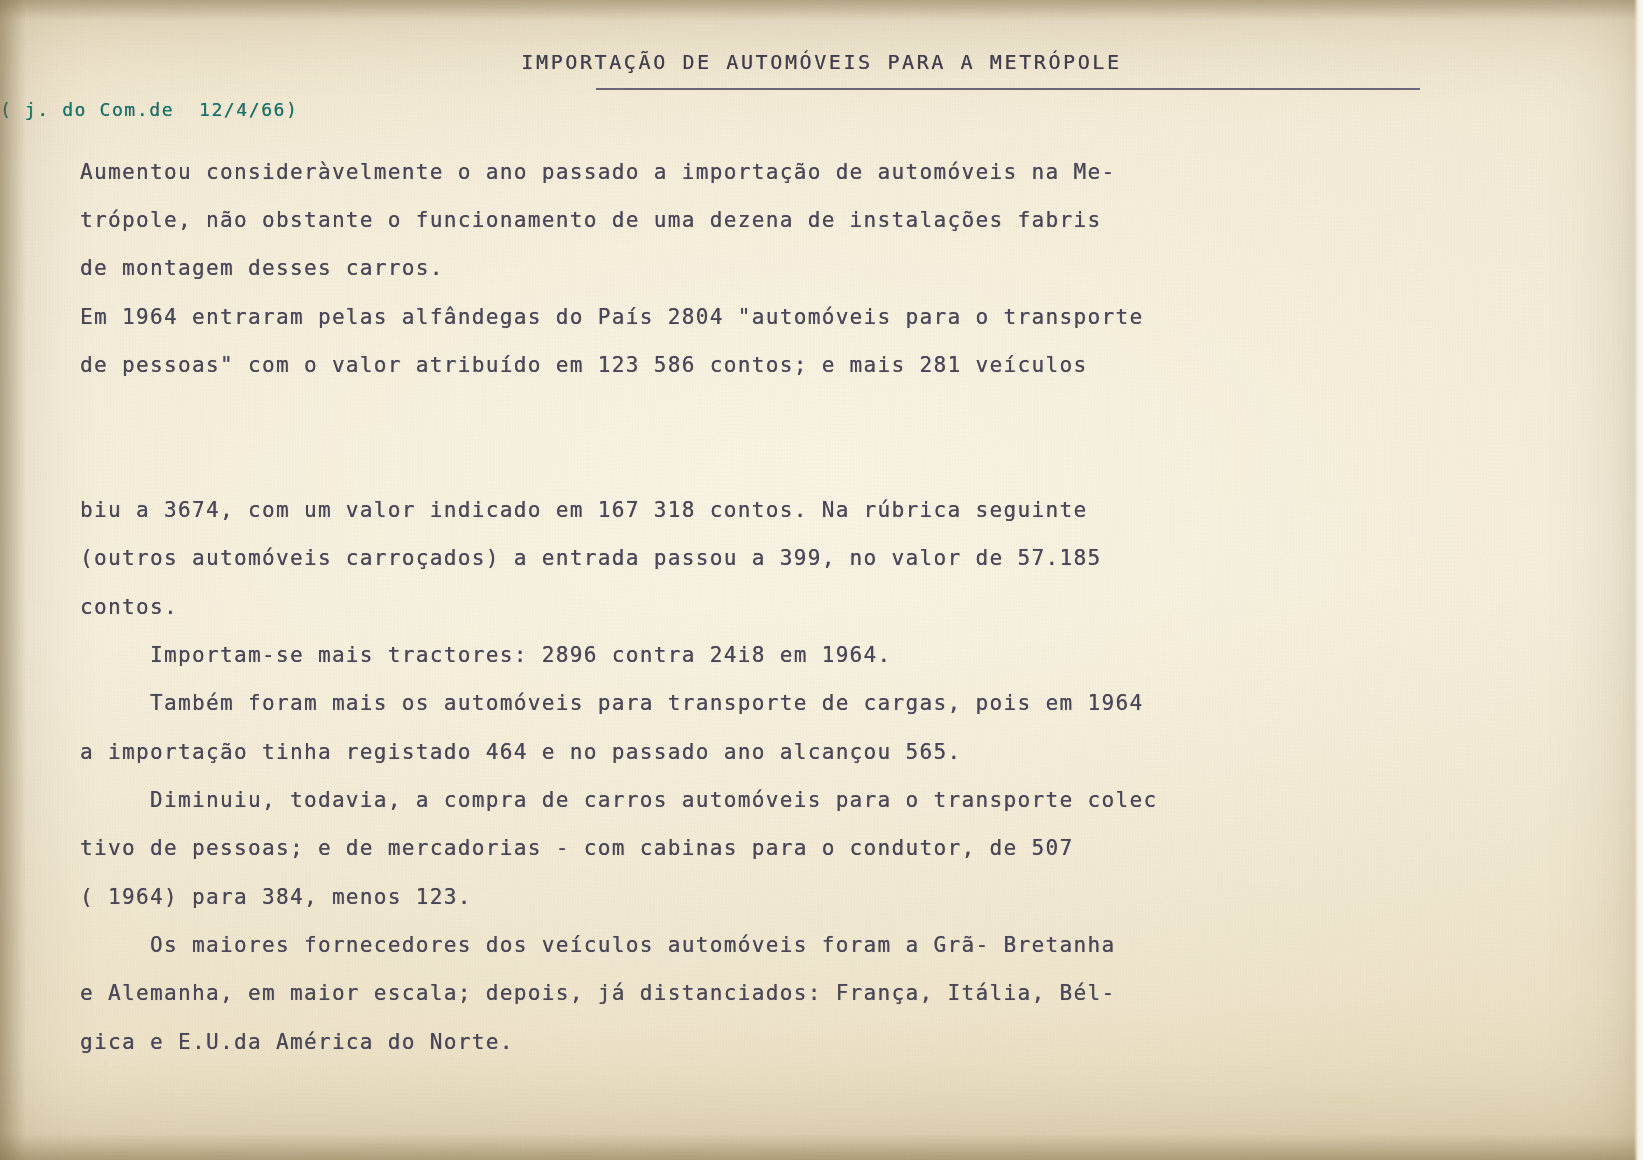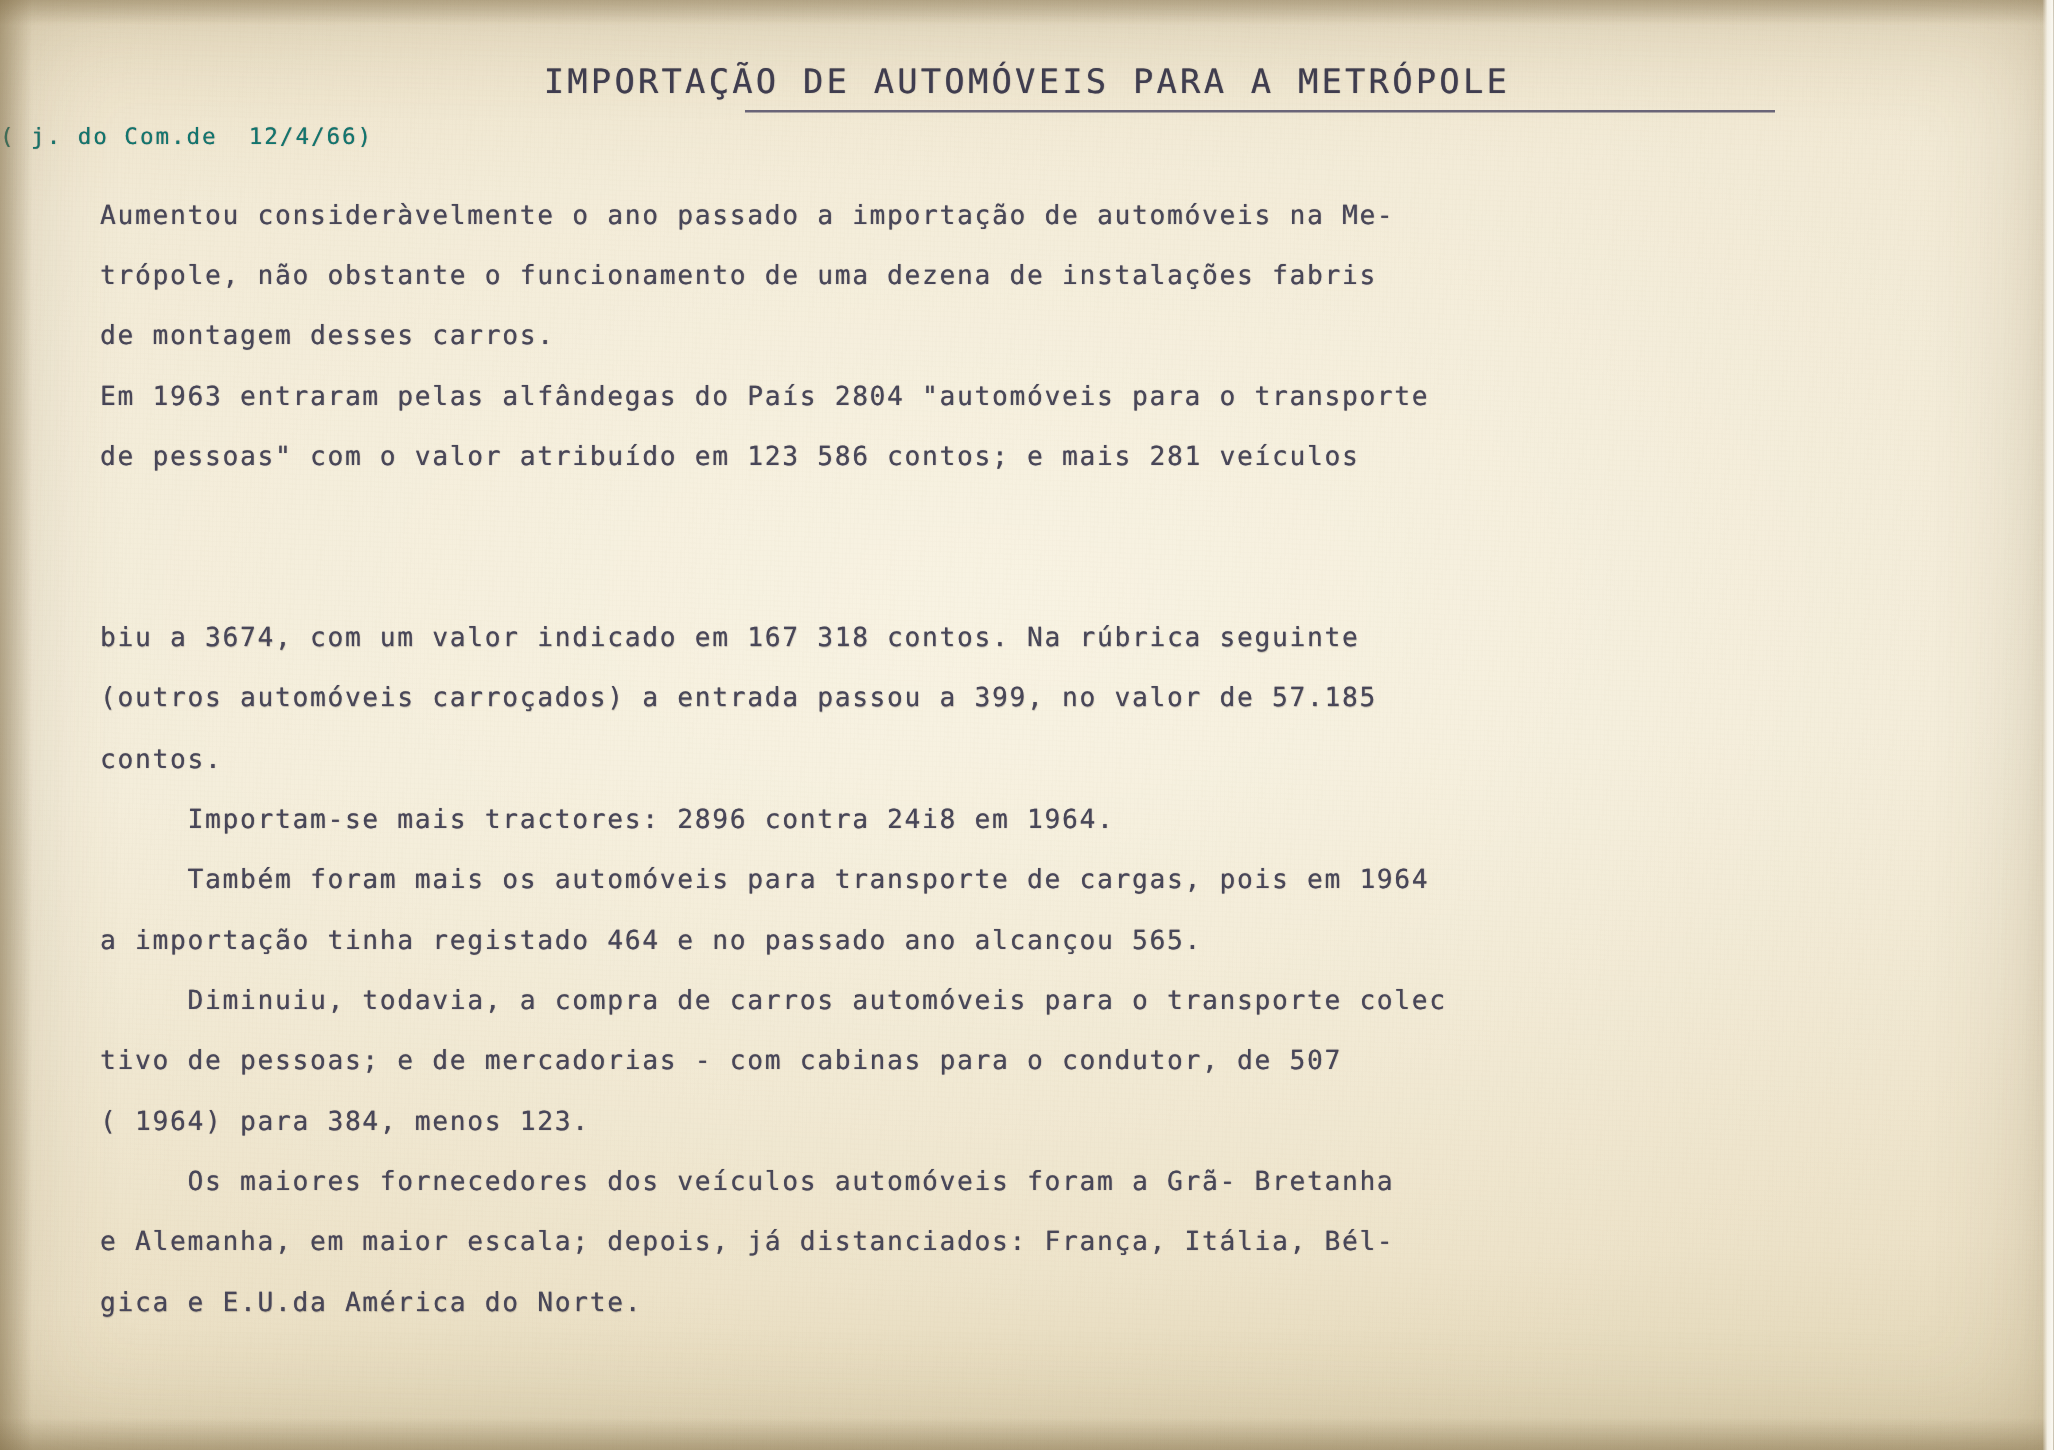--- a/index.html
+++ b/index.html
@@ -71,21 +71,21 @@
     text-shadow:
       0 0 0.6px rgba(60,58,78,0.55),
       0.4px 0.3px 0.8px rgba(92,84,70,0.30);
   }
 
   
   .title {
     left: 0; right: 0;
     top: 50px;
     text-align: center;
-    font-size: 27px;
+    font-size: 20px;
     letter-spacing: 2.6px;
     color: #3f3d50;
   }
   .title-underline {
     position: absolute;
     top: 88px;
     left: 596px;
     width: 824px;
     height: 2px;
     background: #55506a;
@@ -118,21 +118,21 @@
   <div id="text-layer">
 
     <div class="ink title">IMPORTAÇÃO DE AUTOMÓVEIS PARA A METRÓPOLE</div>
     <div class="title-underline"></div>
 
     <div class="ink subtitle">( j. do Com.de  12/4/66)</div>
 
     <div class="ink body-line" style="top:160px">Aumentou consideràvelmente o ano passado a importação de automóveis na Me-</div>
     <div class="ink body-line" style="top:256px">de montagem desses carros.</div>
     <div class="ink body-line" style="top:208px">trópole, não obstante o funcionamento de uma dezena de instalações fabris</div>
-    <div class="ink body-line" style="top:305px">Em 1963 entraram pelas alfândegas do País 2804 "automóveis para o transporte</div>
+    <div class="ink body-line" style="top:305px">Em 1964 entraram pelas alfândegas do País 2804 "automóveis para o transporte</div>
     <div class="ink body-line" style="top:353px">de pessoas" com o valor atribuído em 123 586 contos; e mais 281 veículos</div>
     <div class="ink body-line" style="top:498px">biu a 3674, com um valor indicado em 167 318 contos. Na rúbrica seguinte</div>
     <div class="ink body-line" style="top:546px">(outros automóveis carroçados) a entrada passou a 399, no valor de 57.185</div>
     <div class="ink body-line" style="top:595px">contos.</div>
     <div class="ink body-line" style="top:643px">     Importam-se mais tractores: 2896 contra 24i8 em 1964.</div>
     <div class="ink body-line" style="top:691px">     Também foram mais os automóveis para transporte de cargas, pois em 1964</div>
     <div class="ink body-line" style="top:740px">a importação tinha registado 464 e no passado ano alcançou 565.</div>
     <div class="ink body-line" style="top:788px">     Diminuiu, todavia, a compra de carros automóveis para o transporte colec</div>
     <div class="ink body-line" style="top:836px">tivo de pessoas; e de mercadorias - com cabinas para o condutor, de 507</div>
     <div class="ink body-line" style="top:885px">( 1964) para 384, menos 123.</div>

